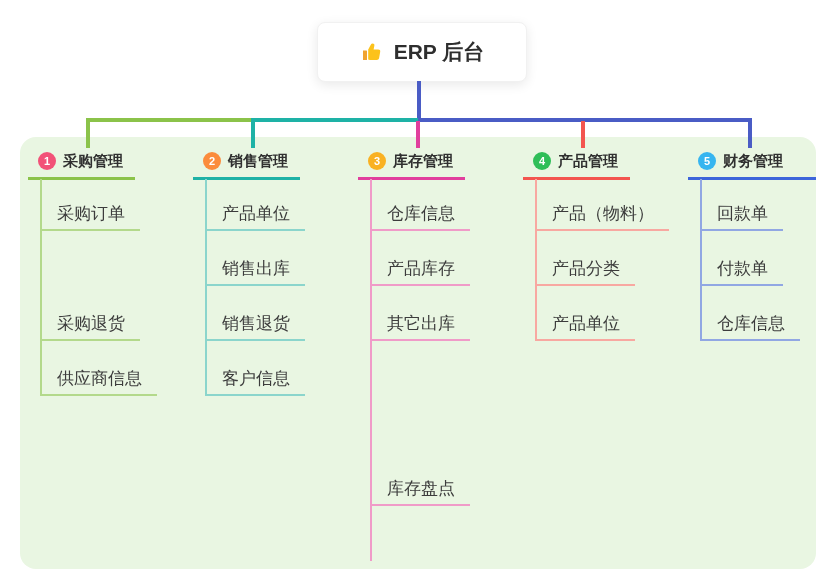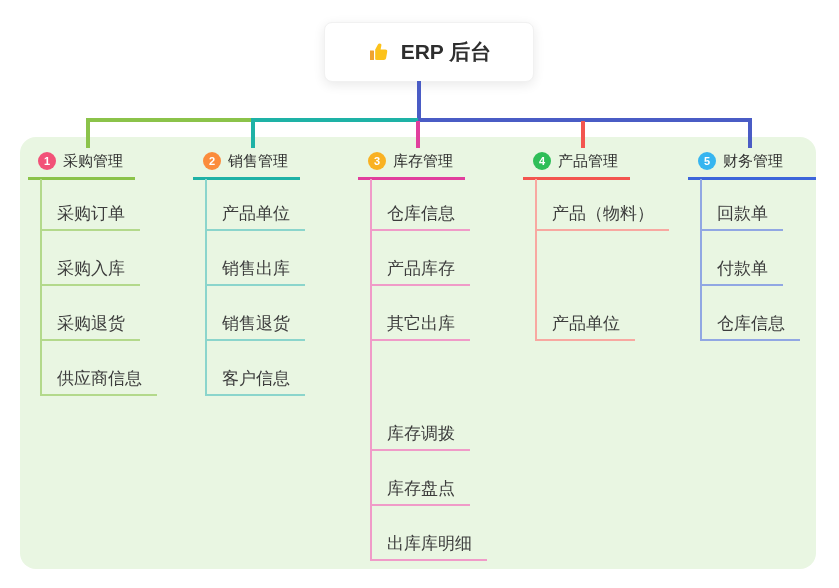--- a/index.html
+++ b/index.html
@@ -2,21 +2,21 @@
 <html><head>
 <meta charset="utf-8">
 <style>
   html,body{margin:0;padding:0;background:#fff;}
   .canvas{
     position:relative;width:839px;height:588px;background:#ffffff;overflow:hidden;
     font-family:"Liberation Sans","DejaVu Sans",sans-serif;
   }
   
   .root-node{
-    position:absolute;left:324px;top:22px;width:210px;height:60px;box-sizing:border-box;
+    position:absolute;left:317px;top:22px;width:210px;height:60px;box-sizing:border-box;
     background:#ffffff;border:1px solid #f1f1f1;border-radius:8px;
     box-shadow:0 3px 12px rgba(0,0,0,.09);
     display:flex;align-items:center;justify-content:center;gap:10px;
     font-size:21px;font-weight:600;color:#2e2e2e;cursor:pointer;
   }
   .root-node svg{display:block;}
   
   .conn{position:absolute;z-index:2;}
   .conn.h{height:4px;}
   .conn.v{width:4px;}
@@ -30,21 +30,21 @@
   .branch{position:absolute;top:148px;z-index:3;}
   .branch-header{
     display:flex;align-items:center;gap:7px;width:fit-content;min-width:85px;
     padding:2px 12px 6px 10px;border-bottom:3px solid var(--c);
     cursor:pointer;
   }
   .badge{
     width:18px;height:18px;border-radius:50%;background:var(--bc);flex:0 0 18px;
     color:#fff;font-size:11px;font-weight:700;line-height:18px;text-align:center;
   }
-  .branch-title{font-size:15px;font-weight:400;color:#303030;line-height:21px;white-space:nowrap;}
+  .branch-title{font-size:15px;font-weight:700;color:#303030;line-height:21px;white-space:nowrap;}
   .trunk{
     position:absolute;left:12px;top:31px;width:2px;
     height:calc(52px + (var(--n) - 1) * 55px);
     background:var(--lc);
   }
   .child{
     position:absolute;left:12px;top:calc(55px + var(--i) * 55px);
     height:22px;line-height:22px;white-space:nowrap;width:fit-content;
     padding:0 15px 4px 17px;border-bottom:2px solid var(--lc);
     font-size:17px;color:#3c3c3c;cursor:pointer;
@@ -75,21 +75,20 @@
 
   <div class="panel" style="background: rgb(233, 246, 226);"></div>
 
   <div class="branch" style="left: 28px; --n: 4; --c: #8bc34a; --lc: #b3d98b; --bc: #f25278;">
     <div class="branch-header">
       <span class="badge">1</span>
       <span class="branch-title">采购管理</span>
     </div>
     <div class="trunk"></div>
     <div class="child" style="--i:0">采购订单</div>
-    <div class="child" style="--i:1">采购入库</div>
     <div class="child" style="--i:3">供应商信息</div>
     <div class="child" style="--i:2">采购退货</div>
   </div>
 
   <div class="branch" style="left: 193px; --n: 4; --c: #1eb2a6; --lc: #8bd5cc; --bc: #fb8c3c;">
     <div class="branch-header">
       <span class="badge">2</span>
       <span class="branch-title">销售管理</span>
     </div>
     <div class="trunk"></div>
@@ -101,32 +100,31 @@
 
   <div class="branch" style="left: 358px; --n: 7; --c: #e13f9d; --lc: #f09bc8; --bc: #f9b122;">
     <div class="branch-header">
       <span class="badge">3</span>
       <span class="branch-title">库存管理</span>
     </div>
     <div class="trunk"></div>
     <div class="child" style="--i:0">仓库信息</div>
     <div class="child" style="--i:1">产品库存</div>
     <div class="child" style="--i:2">其它出库</div>
-    <div class="child" style="--i:4">库存调拨</div>
     <div class="child" style="--i:5">库存盘点</div>
-    <div class="child" style="--i:6">出库库明细</div>
   </div>
 
   <div class="branch" style="left: 523px; --n: 3; --c: #f3554f; --lc: #f8a8a1; --bc: #2fbe58;">
     <div class="branch-header">
       <span class="badge">4</span>
       <span class="branch-title">产品管理</span>
     </div>
     <div class="trunk"></div>
     <div class="child" style="--i:0">产品（物料）</div>
+    <div class="child" style="--i:1">产品分类</div>
     <div class="child" style="--i:2">产品单位</div>
   </div>
 
   <div class="branch" style="left: 688px; --n: 3; --c: #3d65da; --lc: #91a7e3; --bc: #36b5f0;">
     <div class="branch-header" style="min-width:106px;">
       <span class="badge">5</span>
       <span class="branch-title">财务管理</span>
     </div>
     <div class="trunk"></div>
     <div class="child" style="--i:0">回款单</div>

